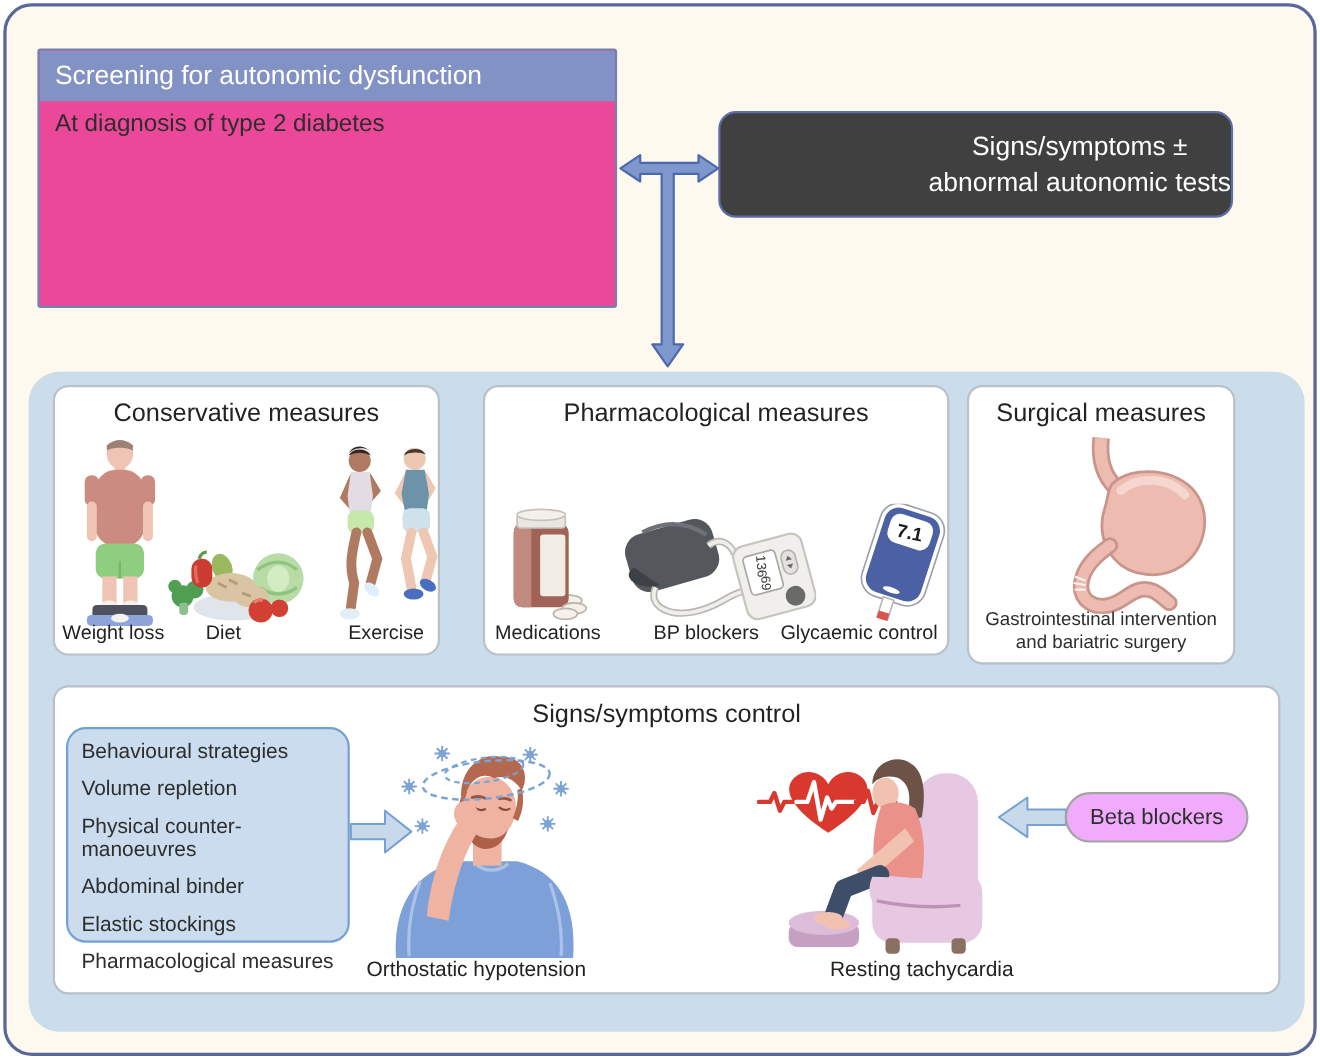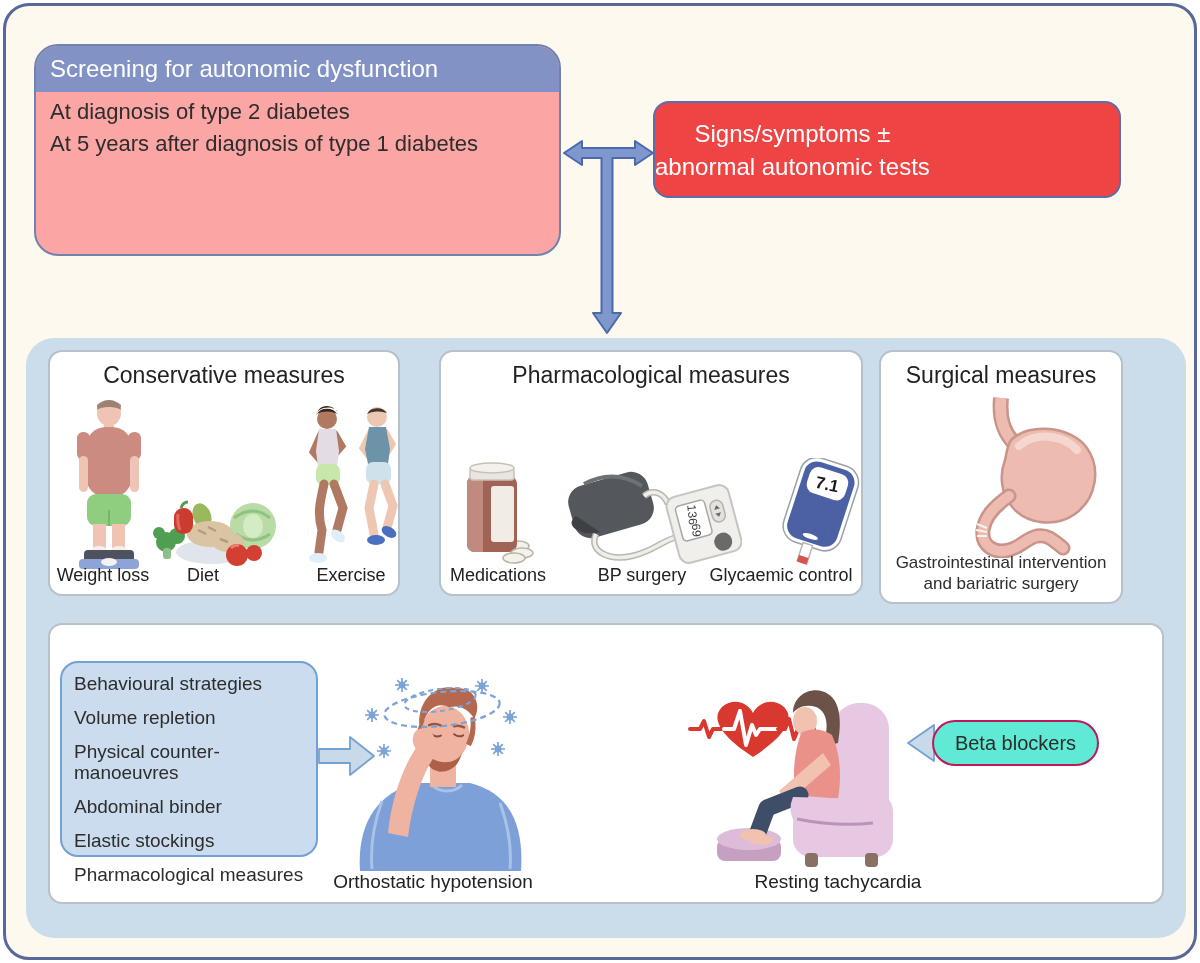--- a/index.html
+++ b/index.html
@@ -14,38 +14,38 @@
   .page {
     position: absolute; inset: 3px;
     background: #fdf9ee;
     border: 3px solid #5a6899;
     border-radius: 26px;
   }
   .abs { position: absolute; }
 
   
   .screening-box {
-    left: 28px; top: 38px; width: 527px; height: 212px;
-    border: 2px solid #7282ae; border-radius: 24px;
-    overflow: hidden; background: #fca5a5;
+    left: 28px; top: 38px; width: 527px; height: 236px;
+    border: 2px solid #7282ae; border-radius: 3px;
+    overflow: hidden; background: #ec4899;
   }
   .screening-header {
     height: 46px; background: #8392c5;
     color: #ffffff; font-size: 24px; line-height: 46px;
     padding-left: 14px;
   }
   .screening-body { padding: 4px 14px 0 14px; }
   .screening-body p { font-size: 22px; line-height: 32px; color: #2d2d2d; }
 
   
   .signs-box {
     left: 647px; top: 95px; width: 468px; height: 97px;
-    background: #ef4444; border: 2px solid #5e6da8; border-radius: 16px;
+    background: #404040; border: 2px solid #5e6da8; border-radius: 16px;
     color: #ffffff; font-size: 24px; line-height: 33px;
-    display: flex; align-items: center; justify-content: flex-start; text-align: center;
+    display: flex; align-items: center; justify-content: flex-end; text-align: center;
   }
 
   
   .container-panel {
     left: 20px; top: 332px; width: 1160px; height: 600px;
     background: #cbdcea; border-radius: 28px;
   }
 
   .white-box {
     position: absolute;
@@ -70,40 +70,39 @@
     background: #cadced; border: 2px solid #74a1d3; border-radius: 18px;
     padding: 10px 10px 6px 12px;
   }
   .strategies-box ul { list-style: none; }
   .strategies-box li { font-size: 19px; line-height: 21px; margin-bottom: 13px; color: #2d2d2d; }
   .scene-label {
     position: absolute; transform: translateX(-50%);
     font-size: 19px; color: #222222; white-space: nowrap;
   }
   .beta-box {
-    position: absolute; left: 882px; top: 95px; width: 167px; height: 46px;
-    background: #5eead4; border: 2px solid #be185d; border-radius: 23px;
+    position: absolute; left: 918px; top: 95px; width: 167px; height: 46px;
+    background: #f0abfc; border: 2px solid #a3a3a3; border-radius: 23px;
     display: flex; align-items: center; justify-content: center;
     font-size: 20px; color: #2d2d2d;
   }
   svg { display: block; }
   svg text { font-family: "Liberation Sans", "DejaVu Sans", sans-serif; }
 </style>
 </head>
 <body>
 
 <div class="page">
 
   <div class="abs screening-box">
     <div class="screening-header">
       <span>Screening for autonomic dysfunction</span>
     </div>
     <div class="screening-body">
       <p>At diagnosis of type 2 diabetes</p>
-      <p>At 5 years after diagnosis of type 1 diabetes</p>
     </div>
   </div>
 
   <div class="abs signs-box">
     <div>
       <span>Signs/symptoms ±</span><br>
       <span>abnormal autonomic tests</span>
     </div>
   </div>
 
@@ -232,41 +231,42 @@
           <path d="M25,45 h9 l-9,21 Z" fill="#4c61a3" stroke="#4c61a3" stroke-width="5" stroke-linejoin="round"></path>
           <path d="M55,45 h-11 l11,24 Z" fill="#ffffff"></path>
           <path d="M55,45 h-9 l9,21 Z" fill="#4c61a3" stroke="#4c61a3" stroke-width="5" stroke-linejoin="round"></path>
           <ellipse cx="40" cy="80" rx="8" ry="2.5" fill="#ffffff"></ellipse>
           <rect x="35" y="88" width="10" height="19" fill="#ffffff" stroke="#b9b7b2" stroke-width="1.5"></rect>
           <rect x="35" y="101" width="10" height="7" fill="#d9534f"></rect>
         </g>
       </svg>
 
       <span class="icon-label" style="left:57px;bottom:8px;">Medications</span>
-      <span class="icon-label" style="left:201px;bottom:8px;">BP surgery</span>
+      <span class="icon-label" style="left:201px;bottom:8px;">BP blockers</span>
       <span class="icon-label" style="left:340px;bottom:8px;">Glycaemic control</span>
     </div>
 
     <div class="white-box" style="left:853px;top:12px;width:244px;height:254px;">
       <div class="box-title">Surgical measures</div>
 
       <svg class="abs" style="left:68px;top:44px;" width="152" height="162" viewBox="0 0 152 162">
         <path d="M52,2 C50,22 54,36 66,48" stroke="#c9948a" stroke-width="16" fill="none"></path>
         <path d="M52,2 C50,22 54,36 66,48" stroke="#eebbb1" stroke-width="11" fill="none"></path>
         <path d="M62,44 C80,26 122,30 138,52 C152,72 148,102 126,118 C106,132 78,128 64,112 C52,98 50,80 56,64 C58,56 58,50 62,44 Z" fill="#eebbb1" stroke="#c9948a" stroke-width="2.5"></path>
         <path d="M70,50 C86,36 114,38 128,54" stroke="#f6d7d0" stroke-width="8" fill="none" stroke-linecap="round"></path>
         <path d="M60,100 C46,110 36,120 34,134 C32,150 46,158 60,154 C72,151 78,142 88,140 C100,138 106,146 114,152" stroke="#c9948a" stroke-width="15" fill="none" stroke-linecap="round"></path>
         <path d="M60,100 C46,110 36,120 34,134 C32,150 46,158 60,154 C72,151 78,142 88,140 C100,138 106,146 114,152" stroke="#eebbb1" stroke-width="10" fill="none" stroke-linecap="round"></path>
         <path d="M28,128 l10,4 M27,134 l11,2 M28,140 l10,0" stroke="#f8f2ef" stroke-width="2" fill="none"></path>
       </svg>
 
       <div class="surgical-caption">Gastrointestinal intervention and bariatric surgery</div>
     </div>
 
     <div class="white-box" style="left:22px;top:285px;width:1116px;height:281px;">
+      <div class="box-title">Signs/symptoms control</div>
 
       <div class="strategies-box">
         <ul>
           <li>Behavioural strategies</li>
           <li>Volume repletion</li>
           <li>Physical counter-manoeuvres</li>
           <li>Abdominal binder</li>
           <li>Elastic stockings</li>
           <li style="margin-bottom:0">Pharmacological measures</li>
         </ul>

